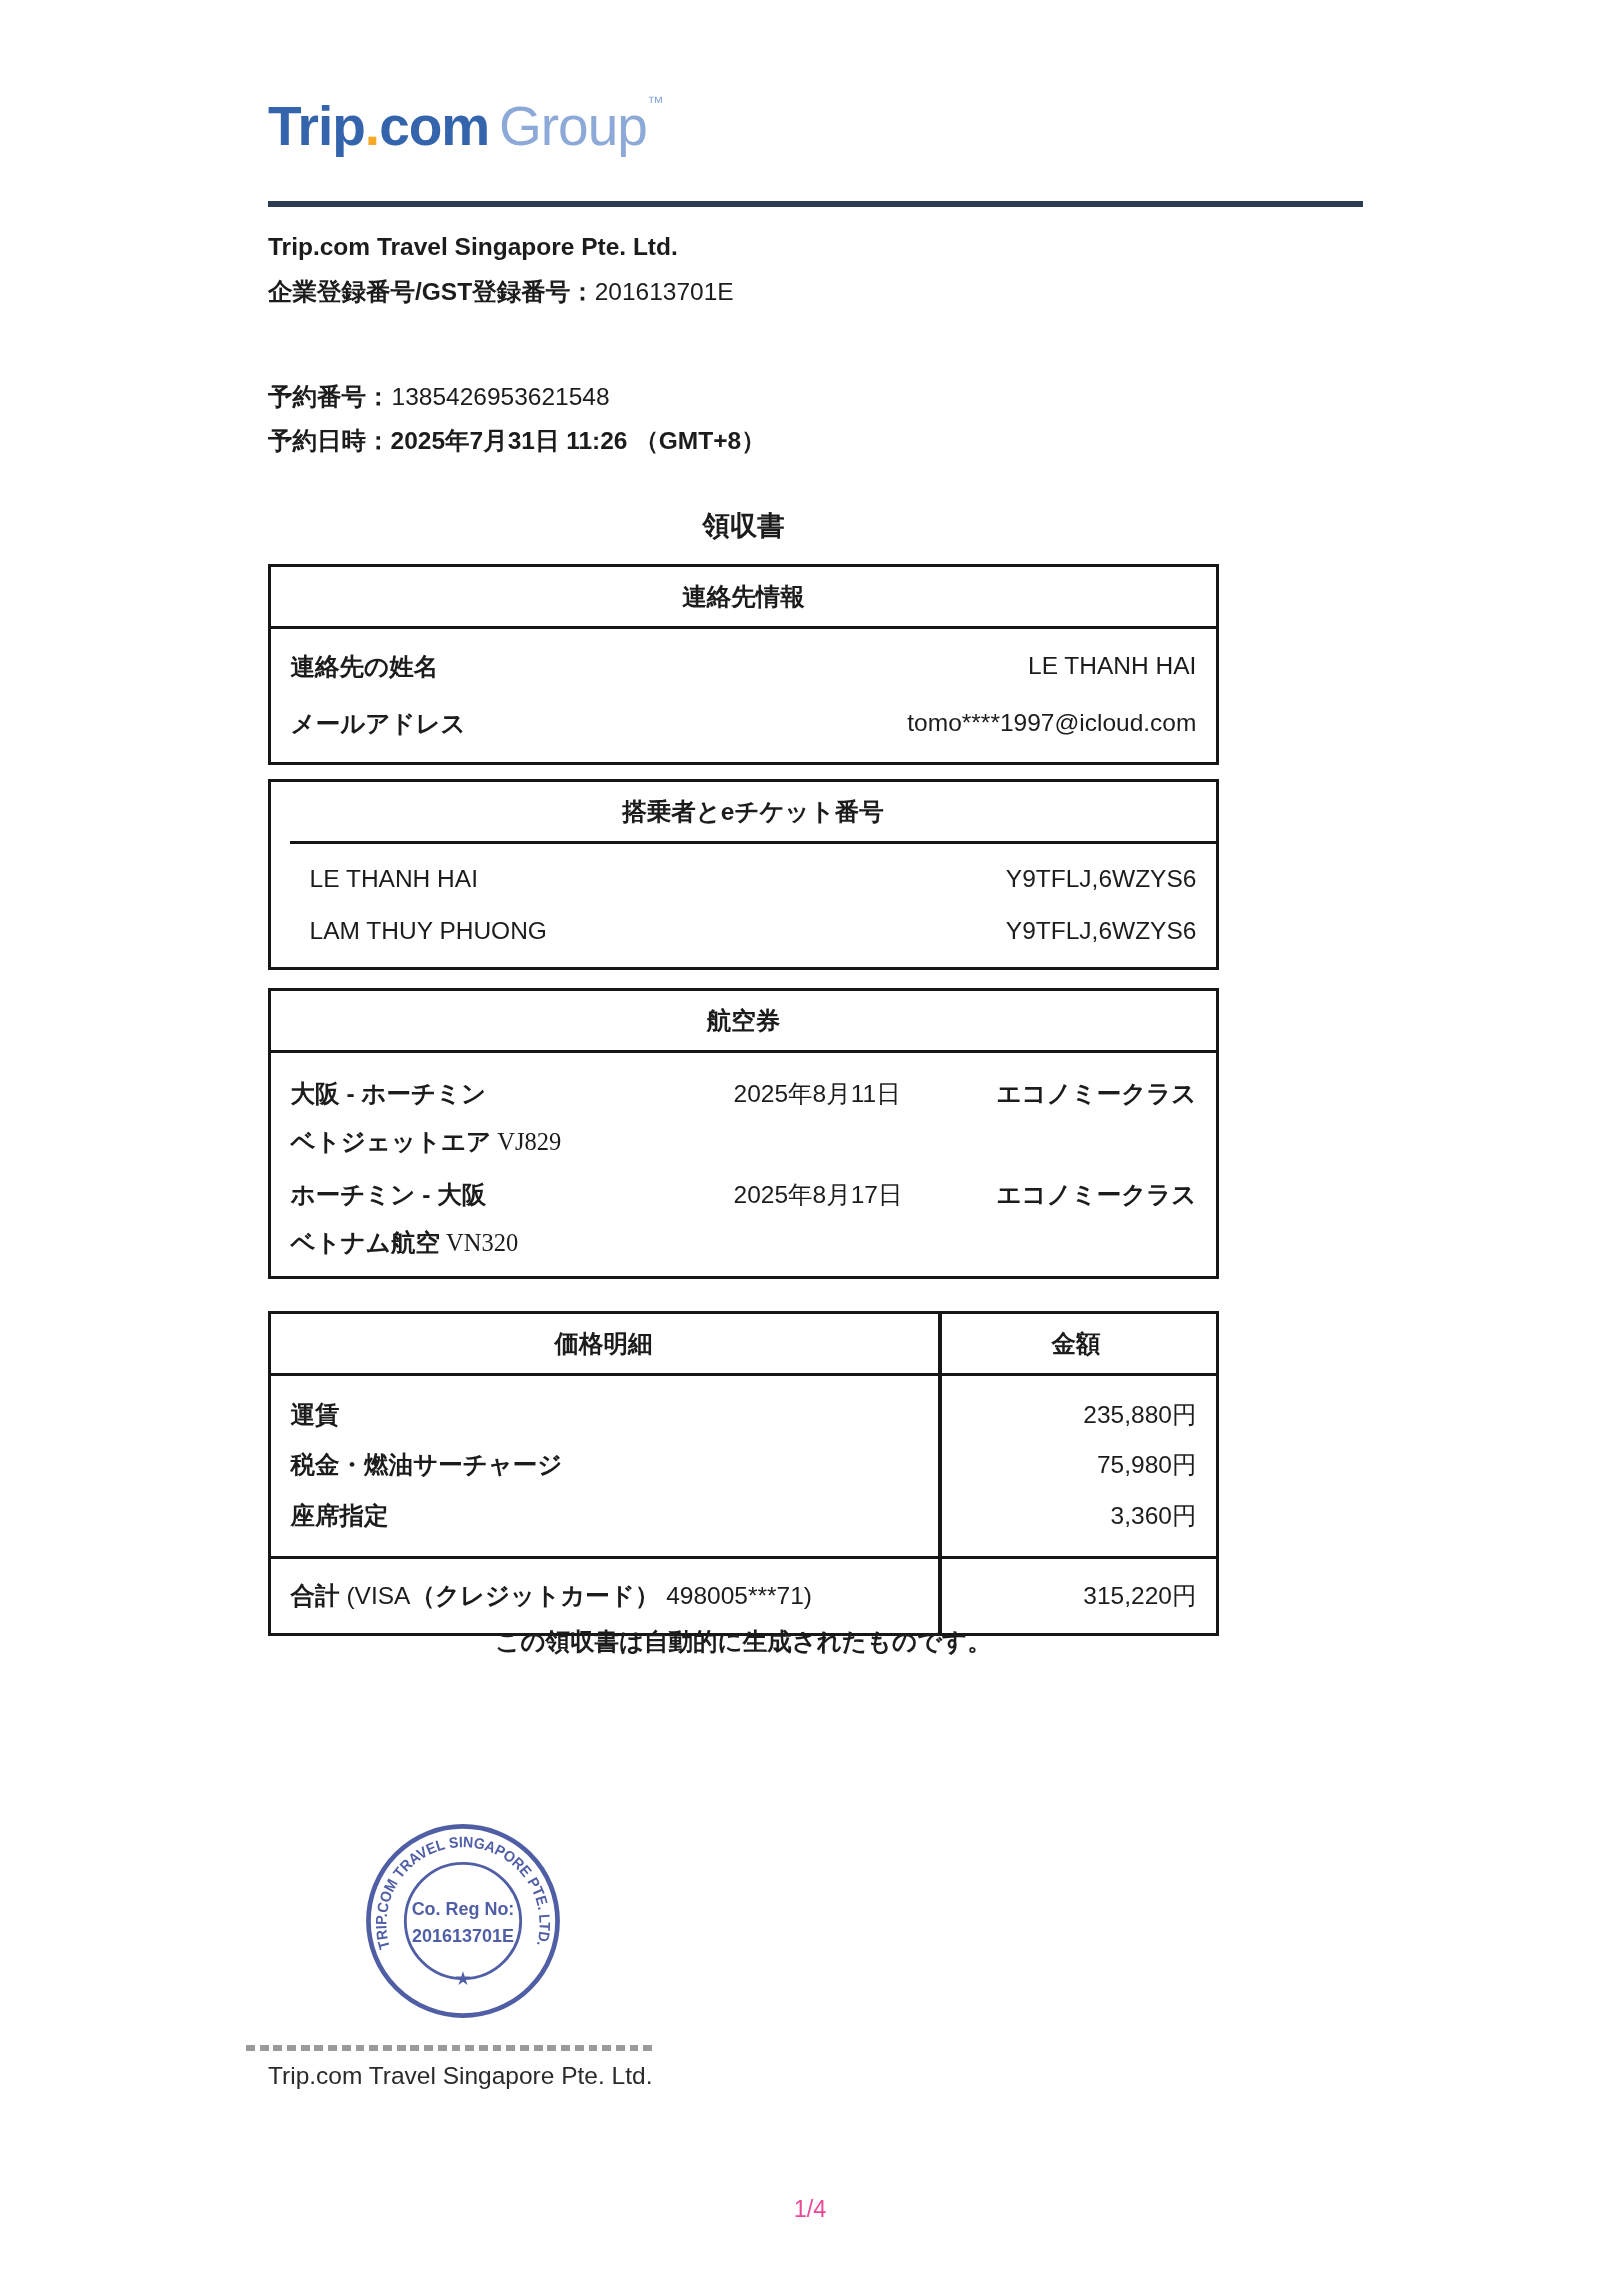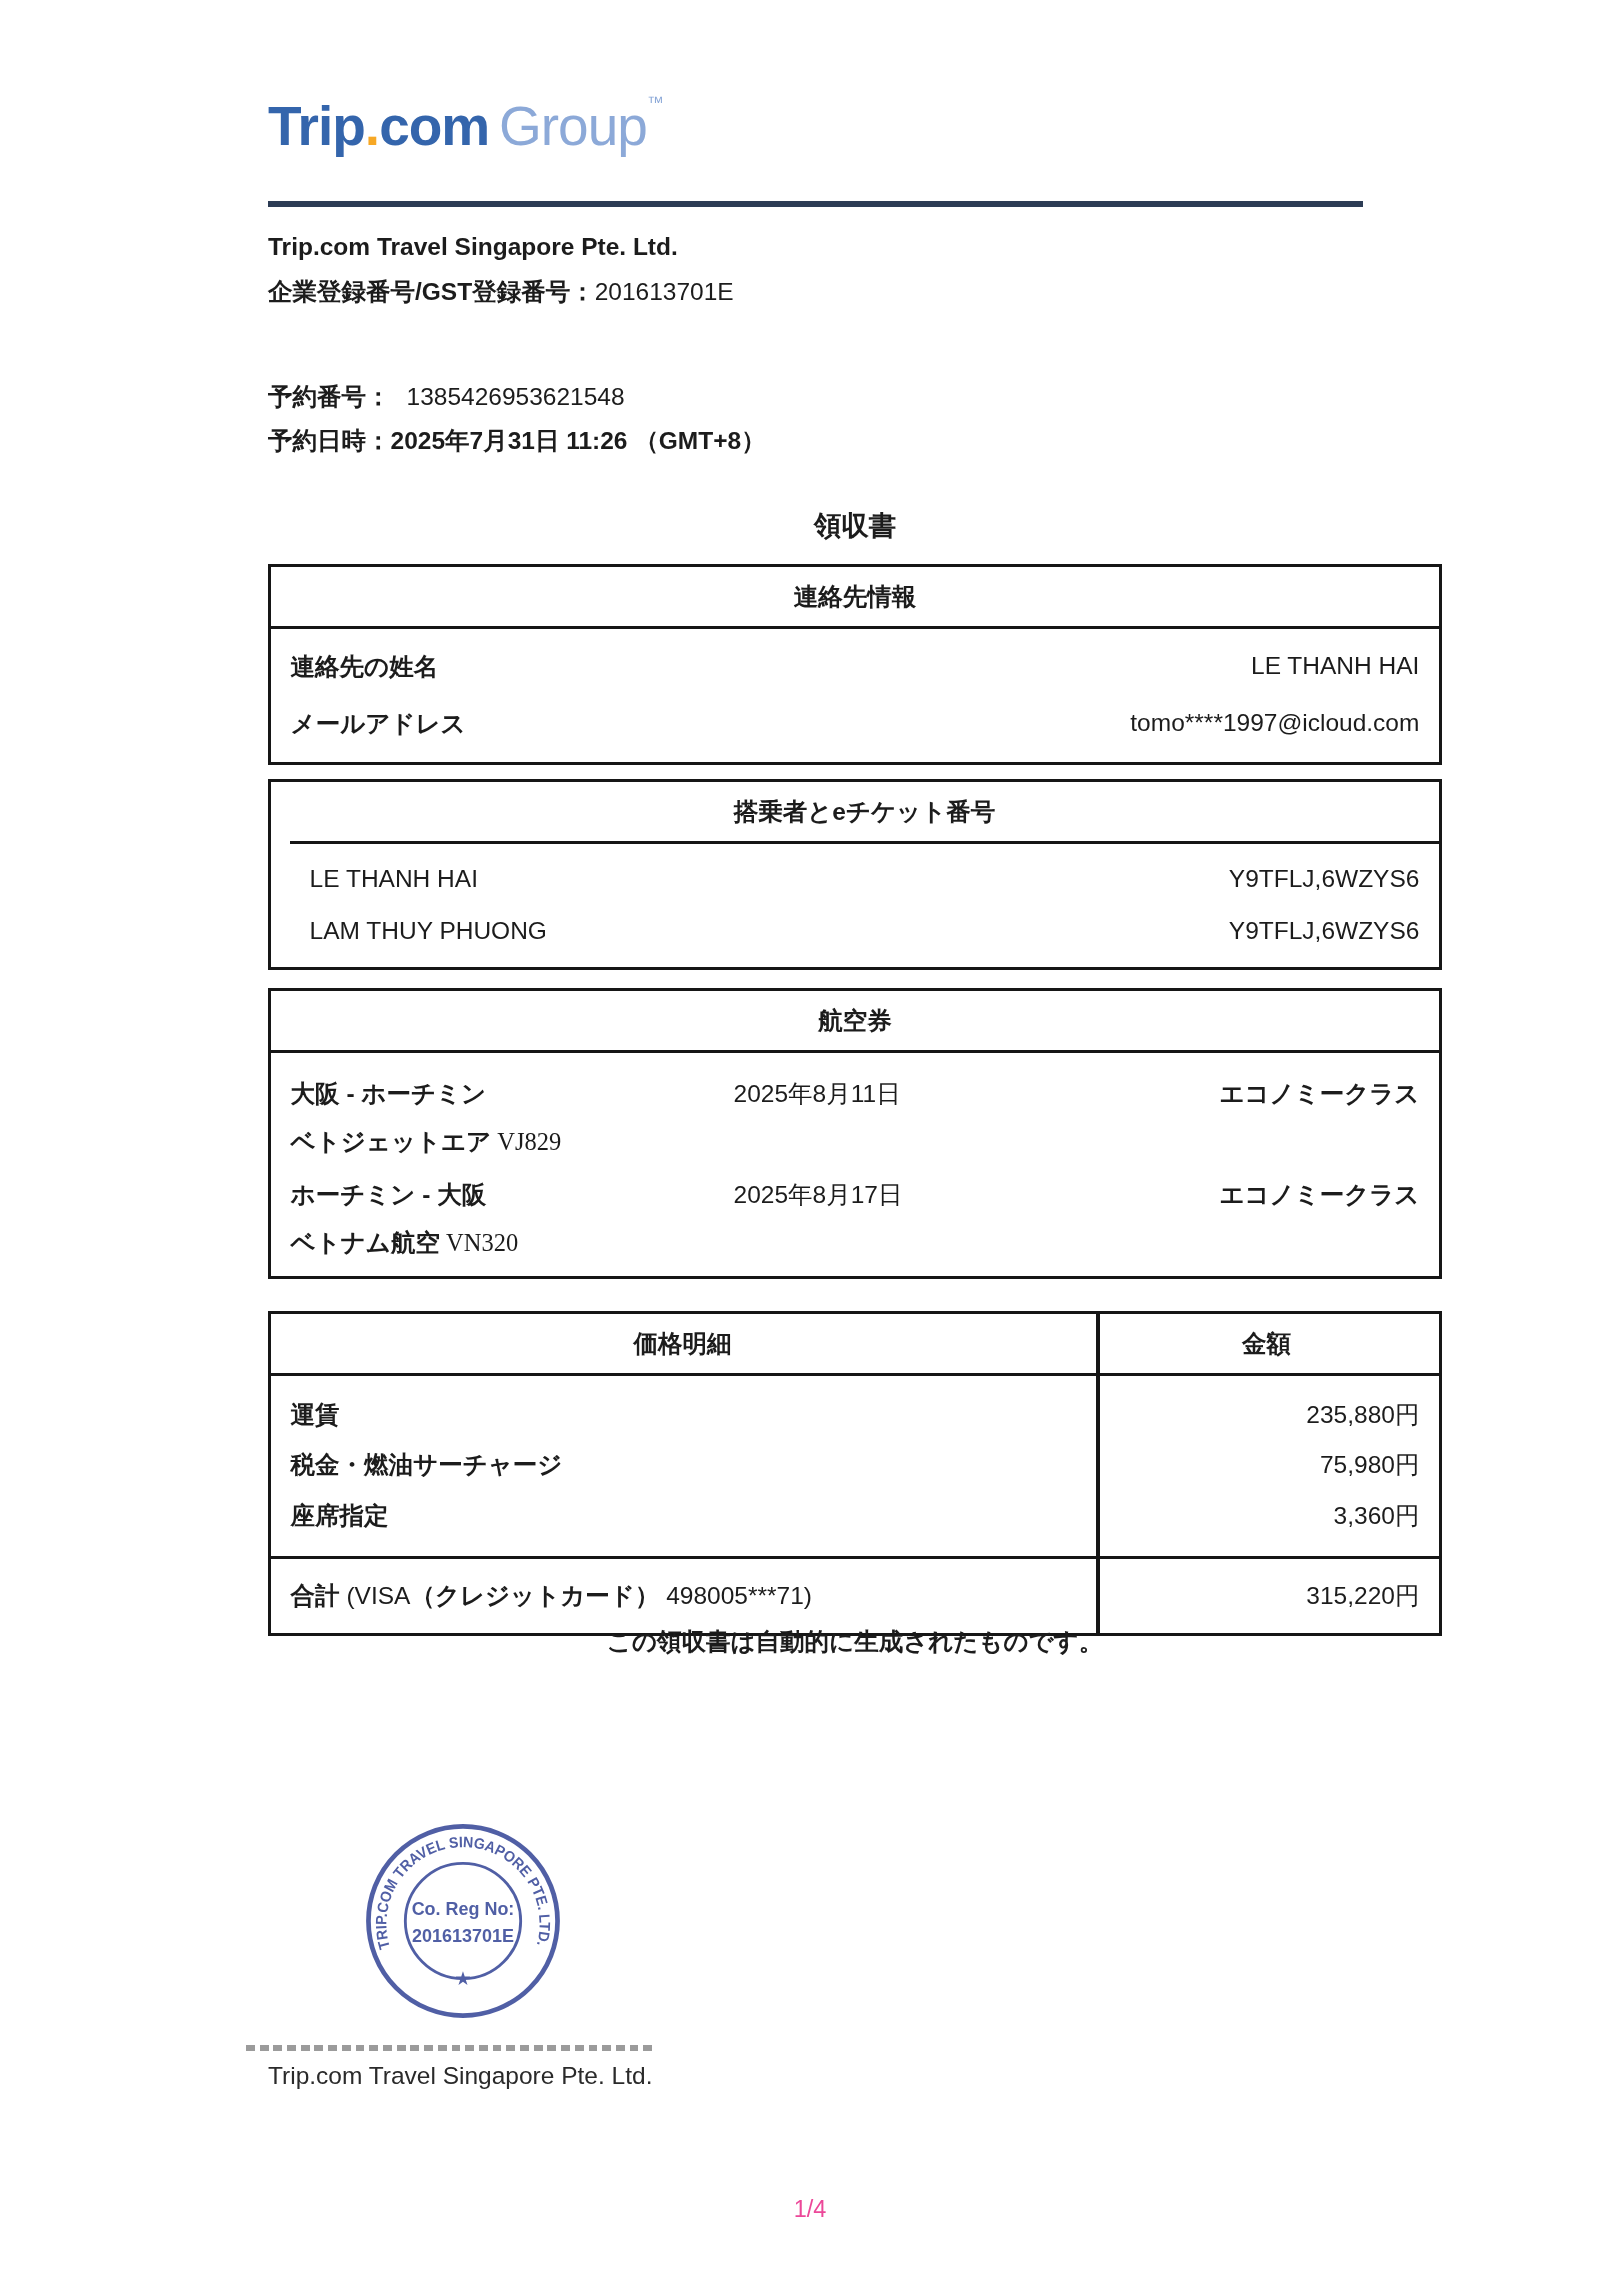--- a/index.html
+++ b/index.html
@@ -5,38 +5,38 @@
   html,body { margin:0; padding:0; background:#e8e8e8; }
   .page {
     position:relative;
     width:1620px; height:2293px;
     margin:0 auto;
     background:#ffffff;
     overflow:hidden;
     font-family:"Liberation Sans","DejaVu Sans",sans-serif;
     color:#1c1c1c;
   }
-  .content { position:absolute; left:268px; top:0; width:1174px; height:100%; }
+  .content { position:absolute; left:268px; top:0; width:951px; height:100%; }
 
   
   .logo { position:absolute; top:94px; left:0; white-space:nowrap; font-size:55px; line-height:1.1; letter-spacing:-1px; }
   .logo .trip { font-weight:700; color:#3465ac; }
   .logo .dot  { font-weight:700; color:#f7a825; }
   .logo .group{ font-weight:400; color:#8ca9d8; margin-left:9.8px; }
   .logo .tm   { font-size:16.7px; color:#8ca9d8; vertical-align:37px; letter-spacing:0; }
 
   .rule { position:absolute; top:201px; left:0; width:1095px; height:5.9px; background:#2c3c55; }
 
   .company-name { position:absolute; top:233px; left:0; font-size:24.5px; font-weight:700; }
   .company-reg  { position:absolute; top:275px; left:0; font-size:24.5px; }
   .company-reg .lbl { font-weight:700; }
 
   .booking-no { position:absolute; top:380px; left:0; font-size:24.5px; }
   .booking-no .lbl { font-weight:700; }
-  .booking-no .val { font-weight:400; margin-left:16px; }
+  .booking-no .val { font-weight:400; margin-left:1px; }
   .booking-dt { position:absolute; top:424px; left:0; font-size:24.5px; font-weight:700; }
 
   .receipt-title { position:absolute; top:508px; left:0; width:100%; text-align:center; font-size:27.4px; font-weight:700; }
 
   
   .tbl { position:absolute; left:0; width:100%; border:3.9px solid #161616; box-sizing:border-box; background:#fff; }
   .tbl-head { font-weight:700; text-align:center; font-size:24.5px; padding:12.7px 0 13.7px; border-bottom:3.9px solid #161616; }
   .tbl-body { padding:8.8px 0 10.8px; }
   .kv { display:flex; justify-content:space-between; align-items:center; padding:11.8px 19.6px; font-size:24.5px; }
   .kv .k { font-weight:700; }

